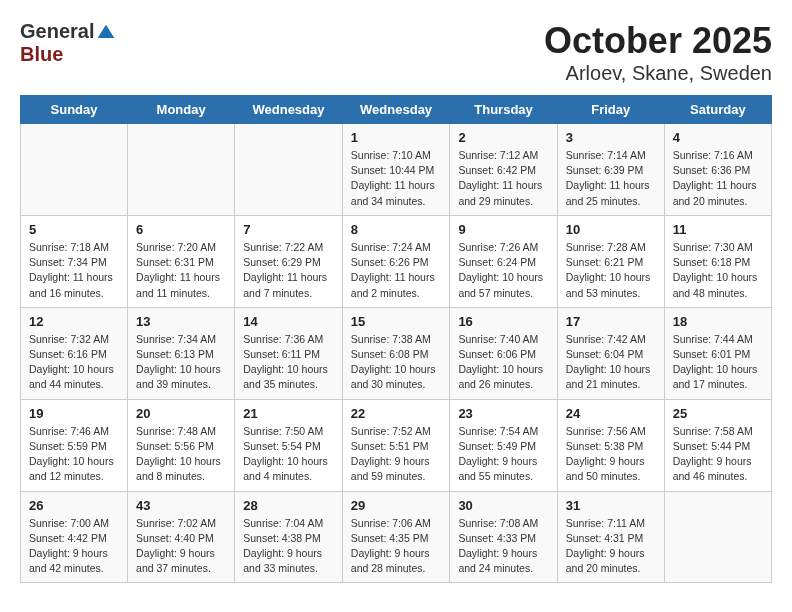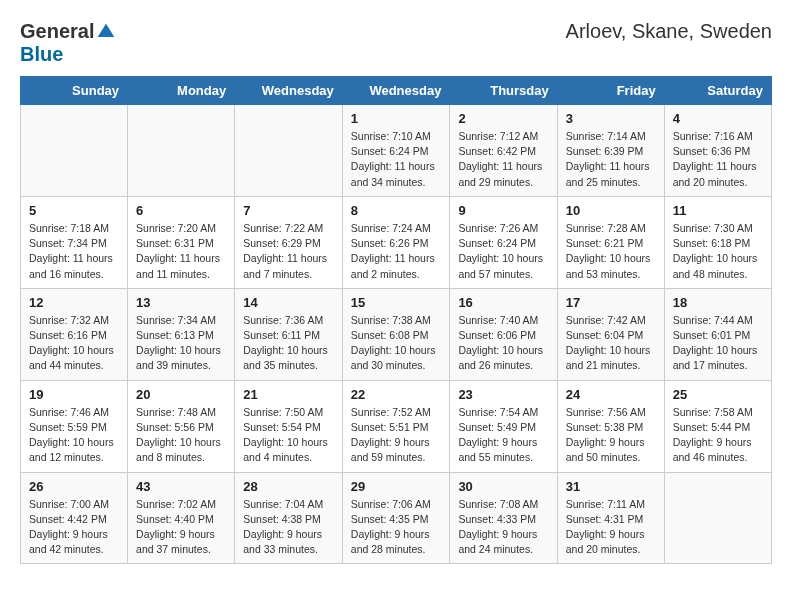--- a/index.html
+++ b/index.html
@@ -16,31 +16,31 @@
       align-items: flex-start;
       margin-bottom: 10px;
     }
     .logo {
       display: flex;
       flex-direction: column;
       align-items: flex-start;
     }
     .logo-text {
       display: flex;
-      align-items: center;
+      align-items: flex-end;
     }
     .logo-general {
       font-size: 20px;
       font-weight: bold;
       color: #333;
     }
     .logo-blue {
       font-size: 20px;
       font-weight: bold;
-      color: #0369a1;
+      color: #7f1d1d;
     }
     .logo-icon {
       width: 20px;
       height: 20px;
       margin-left: 2px;
     }
     .title-block {
       text-align: right;
     }
     .month-title {
@@ -53,21 +53,21 @@
       color: #333;
     }
     .calendar {
       width: 100%;
       border-collapse: collapse;
       border: 1px solid #ccc;
     }
     .calendar th {
       background: #2c6fad;
       color: #fff;
-      text-align: right;
+      text-align: center;
       padding: 6px 8px;
       font-size: 13px;
       border: 1px solid #2c6fad;
     }
     .calendar td {
       vertical-align: top;
       padding: 6px 8px;
       border: 1px solid #ccc;
       width: 108px;
       min-height: 90px;
@@ -104,20 +104,21 @@
   <div class="logo">
     <div class="logo-text">
       <span class="logo-general">General</span>
       <svg class="logo-icon" viewBox="0 0 24 24">
         <polygon points="12,2 22,18 2,18" fill="#1a6fb5"></polygon>
       </svg>
     </div>
     <span class="logo-blue">Blue</span>
   </div>
   <div class="title-block">
+    <div class="month-title">October 2025</div>
     <div class="location">Arloev, Skane, Sweden</div>
   </div>
 </div>
 
 <table class="calendar">
   <thead>
     <tr>
     <th>Sunday</th>
         <th>Monday</th>
         <th>Wednesday</th>
@@ -128,21 +129,21 @@
       </tr>
   </thead>
   <tbody id="calendar-body">
   <tr>
         <td class="empty-cell"></td>
         <td class="empty-cell"></td>
         <td class="empty-cell"></td>
         <td>
           <span class="day-number">1</span>
           <div class="day-info">Sunrise: 7:10 AM
-Sunset: 6:24 PM
+Sunset: 10:44 PM
 Daylight: 11 hours and 34 minutes.</div>
         </td>
         <td>
           <span class="day-number">2</span>
           <div class="day-info">Sunrise: 7:12 AM
 Sunset: 6:42 PM
 Daylight: 11 hours and 29 minutes.</div>
         </td>
         <td>
           <span class="day-number">3</span>

